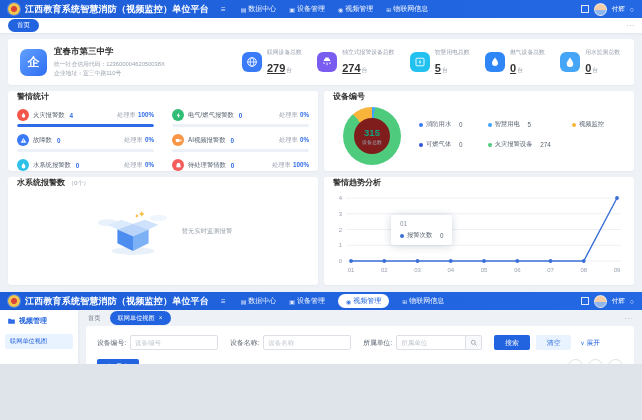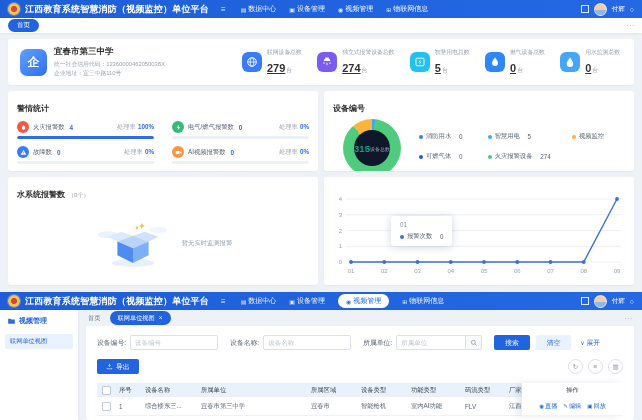--- a/index.html
+++ b/index.html
@@ -1,16 +1,16 @@
 <!DOCTYPE html>
 <html><head>
 <meta charset="utf-8">
 <style>
   html,body{margin:0;padding:0;background:#dfe3ea;}
-  .stage{width:642px;height:420px;position:relative;overflow:hidden;background:#eef1f6;
+  .stage{width:642px;height:364px;position:relative;overflow:hidden;background:#eef1f6;
          font-family:"Liberation Sans","DejaVu Sans",sans-serif;-webkit-font-smoothing:antialiased;}
   .shot{overflow:hidden;}
   .shot1{height:292px;background:#eef1f6;}
   .shot2{height:128px;background:#eef1f6;display:flex;flex-direction:column;}
 
   
   .hd{height:18px;background:linear-gradient(90deg,#1e5ed8,#2468e4);display:flex;align-items:center;
       padding:0 8px;color:#fff;flex:none;}
   .logo{width:12px;height:12px;border-radius:50%;flex:none;
         background:radial-gradient(circle at 50% 50%,#d8433a 0 34%,#f5c64d 35% 72%,#e8a93b 73%);
@@ -46,43 +46,43 @@
   .org-line{font-size:5.8px;color:#9aa3af;line-height:1.55;white-space:nowrap;}
   .stats{flex:1;display:flex;justify-content:space-between;padding:0 2px 0 14px;min-width:0;}
   .stat{display:flex;align-items:center;gap:5px;}
   .s-ic{width:20px;height:20px;border-radius:6px;display:flex;align-items:center;justify-content:center;flex:none;}
   .s-ic svg{width:12px;height:12px;}
   .s-label{font-size:5.8px;color:#98a1ad;margin-bottom:1px;white-space:nowrap;}
   .s-val b{font-size:11px;color:#333;text-decoration:underline;}
   .s-val i{font-style:normal;font-size:6px;color:#98a1ad;margin-left:1px;}
 
   .row{display:flex;gap:6px;margin-top:6px;}
-  .panel{flex:1;padding:12px 9px;overflow:hidden;}
+  .panel{flex:1;padding:0 9px;overflow:hidden;}
   .row-a .panel{height:80px;}
   .row-b .panel{height:108px;}
   .p-title{font-size:8px;font-weight:bold;color:#333;}
   .p-sub{font-size:6px;color:#9aa3af;font-weight:normal;margin-left:3px;}
 
   
   .alarms{display:grid;grid-template-columns:1fr 1fr;column-gap:18px;row-gap:7px;margin-top:7px;}
   .al-top{display:flex;align-items:center;gap:4px;font-size:6.3px;color:#5a6472;}
   .al-ic{width:12px;height:12px;border-radius:50%;display:flex;align-items:center;justify-content:center;flex:none;}
   .al-ic svg{width:7px;height:7px;}
   .al-count{color:#2e6be6;margin-left:1px;font-weight:bold;}
   .al-rate{margin-left:auto;color:#98a1ad;white-space:nowrap;}
   .al-rate b{color:#2e6be6;margin-left:2px;}
   .bar{height:3px;background:#ecf0f7;border-radius:2px;margin-top:3px;overflow:hidden;}
   .bar i{display:block;height:100%;background:#2e6be6;border-radius:2px;width:0;}
 
   
   .ov{display:flex;align-items:center;margin-top:2px;}
   .donut-wrap{position:relative;width:58px;height:58px;margin:3px 4px 0 10px;flex:none;}
   #donut{width:58px;height:58px;border-radius:50%;background:#4fcb7e;}
-  .donut-hole{position:absolute;inset:11px;background:#0f172a;border-radius:50%;display:flex;
-              flex-direction:row;align-items:center;justify-content:center;}
+  .donut-hole{position:absolute;inset:11px;background:#7f1d1d;border-radius:50%;display:flex;
+              flex-direction:column;align-items:center;justify-content:center;}
   .d-total{font-size:9.5px;font-weight:bold;}
   .d-lbl{font-size:5px;color:#9aa3af;margin-top:1px;}
   .legend{flex:1;display:grid;grid-template-columns:1.1fr 1.35fr .85fr;row-gap:11px;
           margin-left:14px;align-content:center;min-width:0;}
   .lg{display:flex;align-items:center;gap:3px;font-size:6.3px;color:#5a6472;white-space:nowrap;overflow:hidden;}
   .lg i{width:4px;height:4px;border-radius:50%;flex:none;}
 
   
   .empty{display:flex;align-items:center;justify-content:center;margin-top:16px;}
   .empty-text{font-size:6.3px;color:#9aa3af;margin-left:10px;}
@@ -422,20 +422,21 @@
               <polygon points="24,26 40,33 40,48 24,40" fill="#4e8df0"></polygon>
               <polygon points="56,26 40,33 40,48 56,40" fill="#7db1f6"></polygon>
               <circle cx="44" cy="12" r="1.3" fill="#f8c04a"></circle>
               <path d="M49 7l1 2 2 1-2 1-1 2-1-2-2-1 2-1z" fill="#f8c04a"></path>
             </svg>
             <span class="empty-text">暂无实时监测报警</span>
           </div>
         </div>
 
         <div class="card panel">
+          <div class="p-title">警情趋势分析</div>
           <div class="chart">
             <svg id="trend-svg" width="290" height="86" viewBox="0 0 290 86">
                 <line x1="13" x2="288" y1="70" y2="70" stroke="#edf0f5" stroke-width="1"></line>
                 <text x="9" y="72" font-size="6" fill="#9aa3b0" text-anchor="end">0</text>
                 <line x1="13" x2="288" y1="54.25" y2="54.25" stroke="#edf0f5" stroke-width="1"></line>
                 <text x="9" y="56.25" font-size="6" fill="#9aa3b0" text-anchor="end">1</text>
                 <line x1="13" x2="288" y1="38.5" y2="38.5" stroke="#edf0f5" stroke-width="1"></line>
                 <text x="9" y="40.5" font-size="6" fill="#9aa3b0" text-anchor="end">2</text>
                 <line x1="13" x2="288" y1="22.75" y2="22.75" stroke="#edf0f5" stroke-width="1"></line>
                 <text x="9" y="24.75" font-size="6" fill="#9aa3b0" text-anchor="end">3</text>

